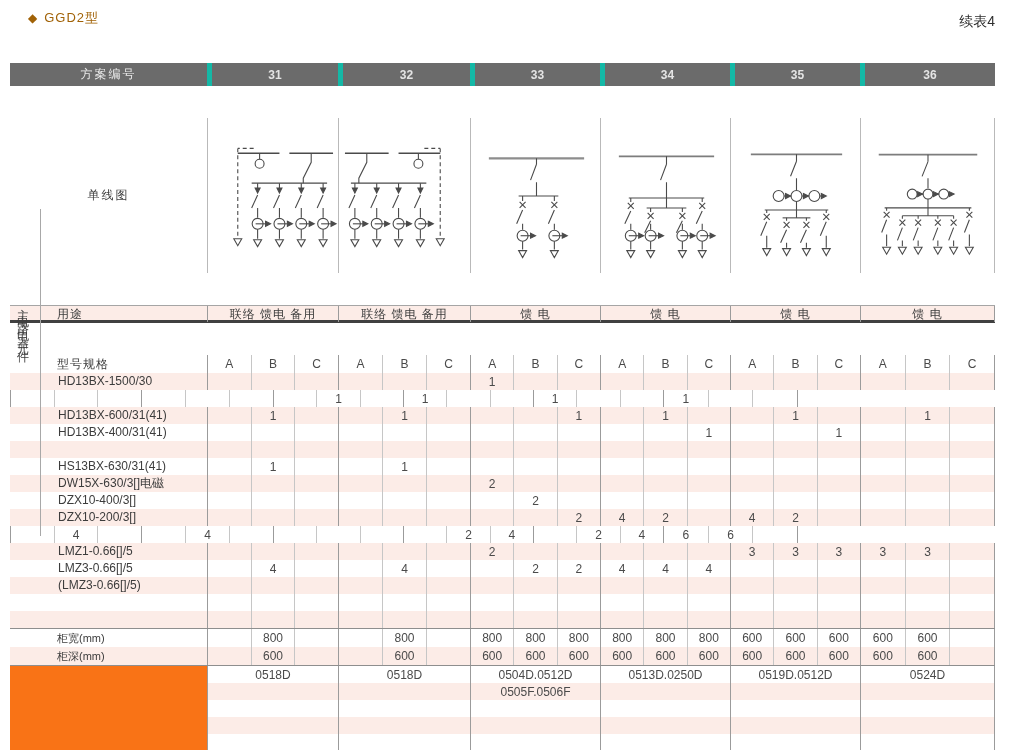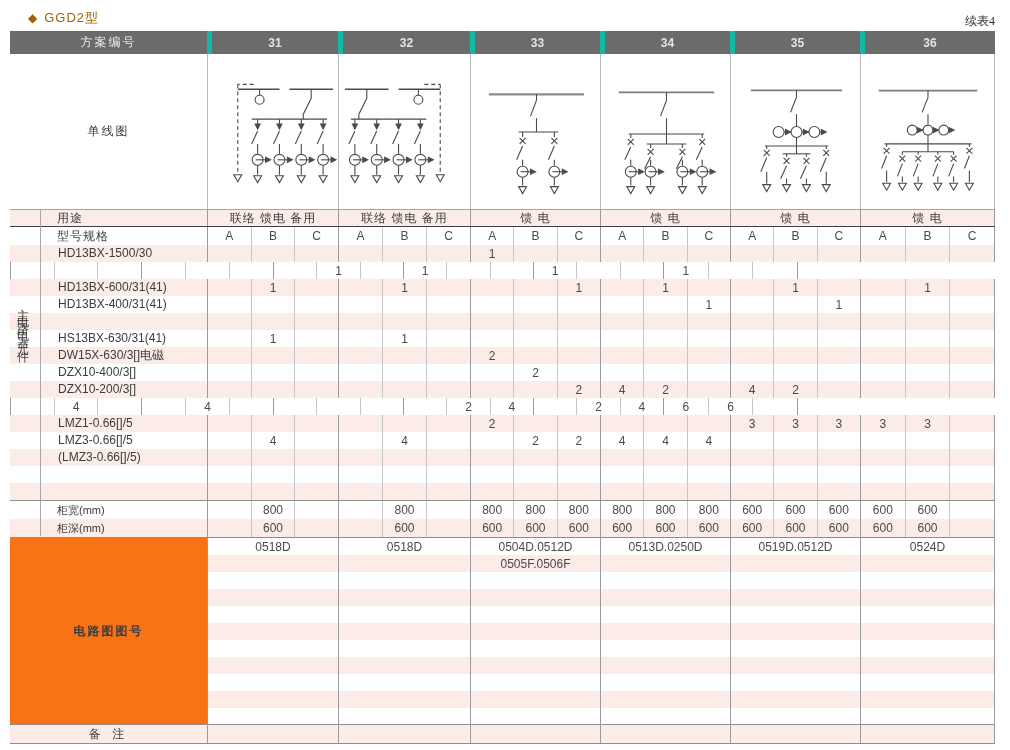--- a/index.html
+++ b/index.html
@@ -4,25 +4,25 @@
 <style>
   html,body{margin:0;padding:0;background:#fff;}
   .page{position:relative;width:1010px;height:750px;background:#fff;
         font-family:"Liberation Sans","DejaVu Sans",sans-serif;color:#3c3c3c;overflow:hidden;}
   .page *{box-sizing:border-box;}
 
   
   .page-header{position:absolute;top:6px;left:0;width:1010px;height:24px;}
   .title{position:absolute;left:28px;top:3px;font-size:13px;color:#a16207;letter-spacing:1px;}
   .title .dia{margin-right:6px;font-size:12px;}
-  .cont{position:absolute;right:15px;top:7px;font-size:12px;color:#2e2e2e;font-family:Liberation Serif, serif;}
+  .cont{position:absolute;right:15px;top:7px;font-size:14px;color:#2e2e2e;}
 
   
   .tbl{position:absolute;left:10px;top:31px;width:985px;}
-  .row{display:flex;width:985px;}
+  .row{display:flex;width:985px;margin-top:32px;}
 
   
   .hdr{height:23px;background:#6b6b6b;align-items:center;}
   .hdr-label{width:197px;text-align:center;font-size:12px;color:#ebebeb;letter-spacing:2px;}
   .rep6{display:flex;height:100%;}
   .hdr .rep6>div{display:flex;align-items:center;justify-content:center;
       font-size:12px;color:#e4e4e4;border-left:5px solid #14b8a6;height:23px;font-weight:bold;}
 
   
   .rep6>div:nth-of-type(1){width:131px;}
@@ -36,21 +36,21 @@
 
   
   .diag{height:155px;}
   .diag-label{width:197px;display:flex;align-items:center;justify-content:center;
       font-size:12px;letter-spacing:2px;color:#3c3c3c;}
   .diag-cell{border-left:1px solid #b9b9b9;display:flex;justify-content:center;}
   .diag-cell:last-child{border-right:1px solid #b9b9b9;}
   .diag-cell svg{margin-top:14px;}
 
   
-  .usage{height:18px;background:#fcece7;border-top:1px solid #a5a5a5;border-bottom:1px solid #404040;}
+  .usage{height:18px;background:#fcece7;border-top:1px solid #a5a5a5;border-bottom:3px solid #404040;}
   .usage-label{width:197px;font-size:12px;padding-left:47px;line-height:17px;letter-spacing:1px;}
   .usage .rep6>div{display:flex;align-items:center;justify-content:center;font-size:12px;
       border-left:1px solid #9b9b9b;letter-spacing:1px;height:16px;}
   .usage .rep6>div:nth-of-type(6){border-right:1px solid #9b9b9b;}
 
   
   .spec{height:18px;background:#fff;}
   .spec-label{width:197px;font-size:12px;padding-left:47px;line-height:18px;letter-spacing:1px;}
   .grp{display:flex;border-left:1px solid #9b9b9b;}
   .grp.last,.spec .rep6>div:nth-of-type(6),.comp .cells>div:nth-of-type(6),

